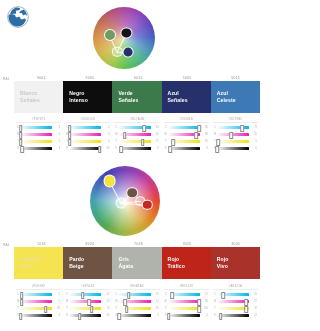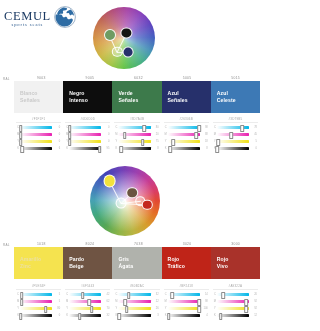--- a/index.html
+++ b/index.html
@@ -64,24 +64,20 @@
   .s-track{flex:1;height:3.6px;border-radius:.4px;position:relative;}
   .s-val{width:8px;font-size:2.6px;color:#b5b5b5;text-align:right;padding-right:1px;}
   .s-knob{position:absolute;top:-.8px;width:1.6px;height:5.2px;background:#fff;border:.4px solid #8d8d8d;border-radius:.4px;transform:translateX(-50%);}
 </style>
 </head>
 <body>
 
 <div class="page">
 
   <div class="logo">
-    <div class="logo-text">
-      <span class="logo-word">CEMUL</span>
-      <span class="logo-sub">sports seats</span>
-    </div>
     <span class="globe">
       <svg width="24" height="24" viewBox="0 0 24 24">
         <circle cx="12" cy="12" r="10.4" fill="#ffffff" stroke="#9fb4c9" stroke-width="1"></circle>
         <path d="M4 9.5c2 .6 3.2-.5 4.6.2 1.3.7.5 2.2 1.8 2.6 1.3.4 2-.9 3.1-.4 1.1.5.6 2.2 1.9 2.4 1.3.2 2-1.1 3.1-.9.8.1 1.2.8 1.4 1.6-.9 3.7-4.3 6.5-8.4 6.5C6.7 21.5 2.5 17.3 2.5 12c0-.9.1-1.7.4-2.5z" fill="#2e6ca4"></path>
         <path d="M9.2 2.9c1.6-.6 3.1-.4 4.3.2 1.1.6.4 1.9-.6 2.2-1 .3-2.4-.2-2.9.7-.5.9.7 1.7-.1 2.4-.8.7-2.2-.1-3.1.5-.6.4-.7 1.1-1.4 1.1-.9 0-1.4-.9-1.1-1.8C5.1 5.7 6.9 3.8 9.2 2.9z" fill="#2e6ca4"></path>
         <path d="M17.6 4.4c2 1.5 3.3 3.8 3.4 6.4-.7-.3-1-1.2-1.8-1.3-.9-.1-1.3 1-2.1.7-.8-.3-.4-1.6-1.2-2-.8-.4-1.7.5-2.3-.2-.5-.6.2-1.5.9-2 .9-.7 2.1-1.2 3.1-1.6z" fill="#2e6ca4"></path>
       </svg>
     </span>
   </div>
 

